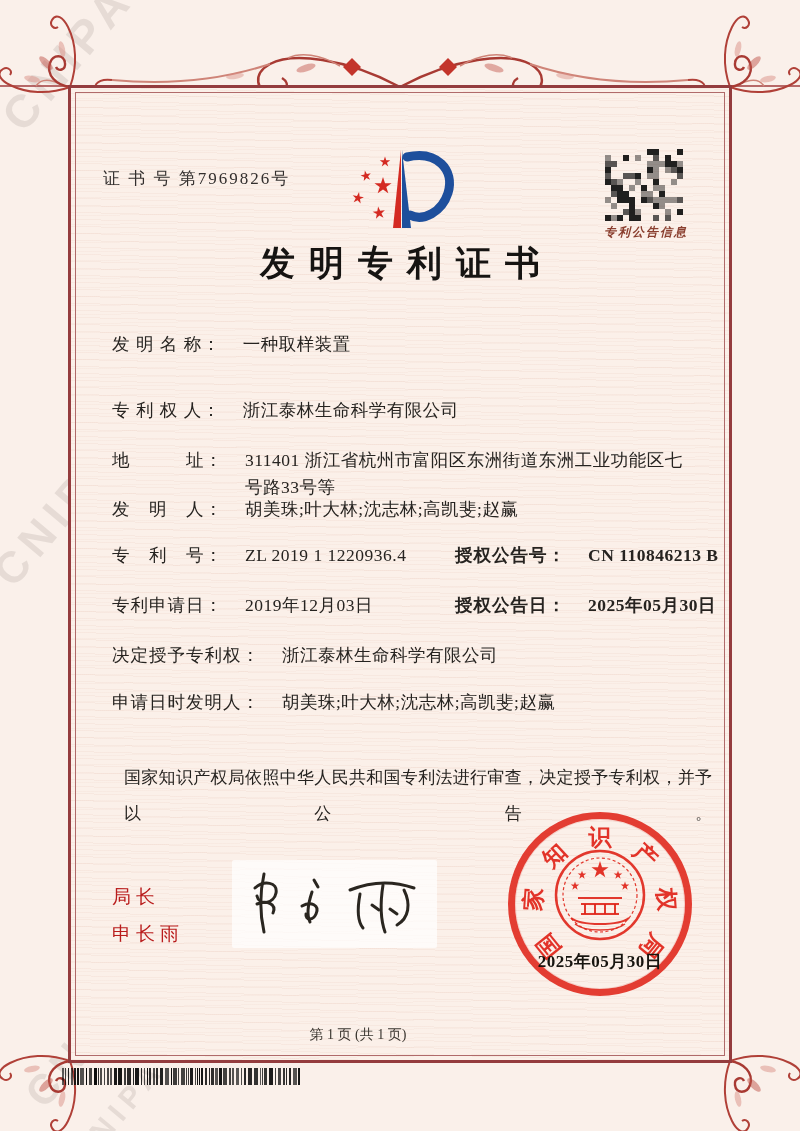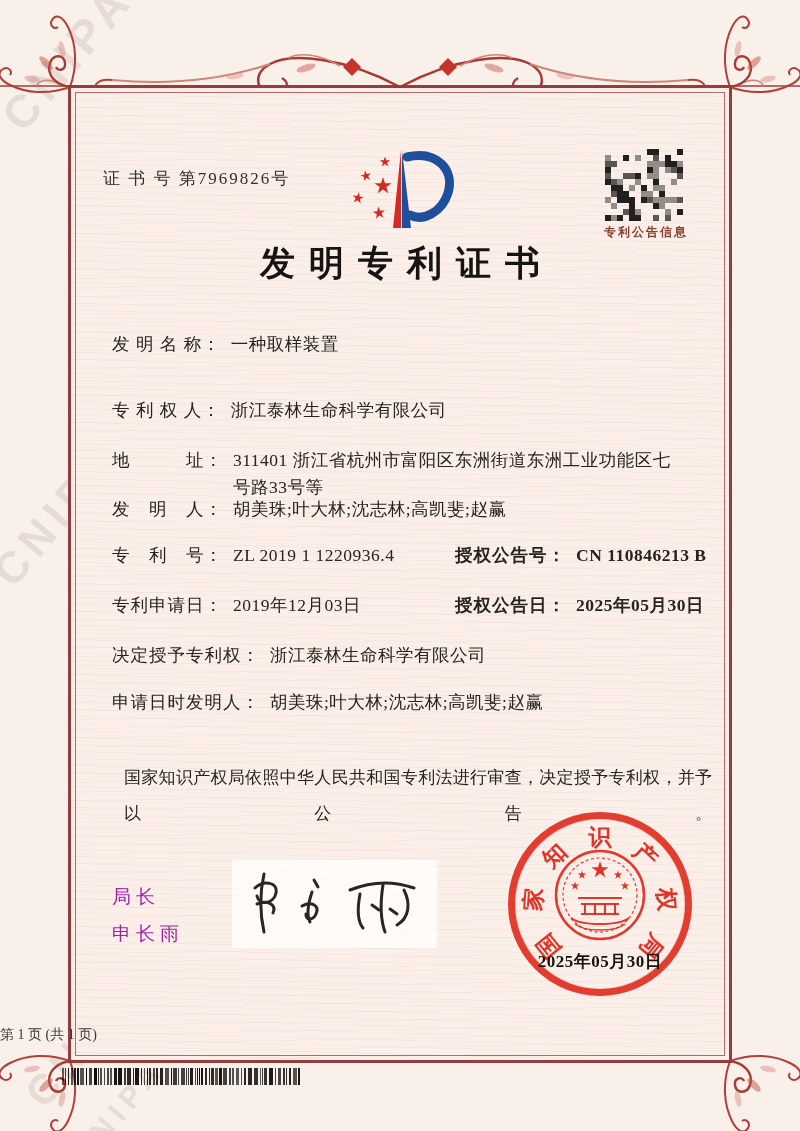--- a/index.html
+++ b/index.html
@@ -27,40 +27,40 @@
       #fbf0e9;
   }
   .frame-inner{
     position:absolute;left:4px;top:4px;right:4px;bottom:4px;
     border:1px solid #b06a6a;
   }
   
   .cert-no{position:absolute;left:103px;top:138px;font-size:17px;letter-spacing:2px;color:#332f2e;margin-top:29px;}
   .qr-label{
     position:absolute;left:592px;top:224px;width:108px;text-align:center;
-    font-size:12px;letter-spacing:2px;color:#8a3f2f;font-weight:bold;
+    font-size:12px;letter-spacing:2px;color:#8a3f2f;font-style:italic;font-weight:bold;
   }
   .title{
     position:absolute;left:0;top:240px;width:800px;text-align:center;
     font-size:35px;font-weight:bold;letter-spacing:14px;text-indent:14px;color:#161412;
   }
   
   .row{position:absolute;left:112px;font-size:17.5px;line-height:27px;color:#262320;}
   .lbl{white-space:pre;letter-spacing:1px;}
-  .val{margin-left:10px;letter-spacing:0.5px;}
+  .val{margin-left:22px;letter-spacing:0.5px;}
   .val.wrap{display:inline-block;vertical-align:top;width:442px;}
   .pair2{position:absolute;left:455px;top:0;white-space:nowrap;font-weight:bold;}
   
   .para{position:absolute;left:88px;top:760px;width:624px;font-size:17px;line-height:36px;color:#262320;}
   .para .l1{padding-left:36px;text-align:justify;text-align-last:justify;}
   .para .l2{text-align:justify;text-align-last:justify;}
   
   .officer{
     position:absolute;left:112px;font-family:"Liberation Sans","DejaVu Sans",sans-serif;
-    font-size:19px;letter-spacing:5px;color:#a21caf;
+    font-size:19px;letter-spacing:5px;color:#b91c1c;
   }
   .sig-box{
     position:absolute;left:232px;top:860px;width:205px;height:88px;
     background:rgba(255,255,255,0.72);border-radius:2px;
   }
   
   .seal{position:absolute;left:508px;top:812px;width:184px;height:184px;}
   .seal-ring{
     position:absolute;inset:0;border:7px solid rgba(223,35,24,0.88);border-radius:50%;
     box-shadow:0 0 0 1px rgba(223,35,24,0.15) inset;
@@ -69,21 +69,21 @@
   .seal-chars span{
     position:absolute;left:50%;top:50%;width:28px;height:28px;margin:-14px;
     display:flex;align-items:center;justify-content:center;
     font-size:23px;font-weight:bold;color:rgba(223,35,24,0.92);transform-origin:center;
   }
   .seal-date{
     position:absolute;left:0;top:138px;width:100%;text-align:center;
     font-size:17px;font-weight:bold;color:#17140f;letter-spacing:0.5px;
   }
   
-  .page-no{position:absolute;left:0;top:1026px;width:716px;font-size:14px;color:#3a352f;}
+  .page-no{position:absolute;left:0;top:1026px;width:716px;text-align:center;font-size:14px;color:#3a352f;}
 </style>
 </head>
 <body style="--frame: #943c3e; --seal-red: #df2318;">
 
 <span class="wm" style="left:-20px;top:30px;font-size:46px;">CNIPA</span>
 <span class="wm" style="left:165px;top:150px;font-size:40px;">CNIPA</span>
 <span class="wm" style="left:468px;top:340px;font-size:44px;">CNIPA</span>
 <span class="wm" style="left:-28px;top:490px;font-size:44px;">CNIPA</span>
 <span class="wm" style="left:158px;top:745px;font-size:44px;">CNIPA</span>
 <span class="wm" style="left:5px;top:1015px;font-size:42px;">CNIPA</span>

